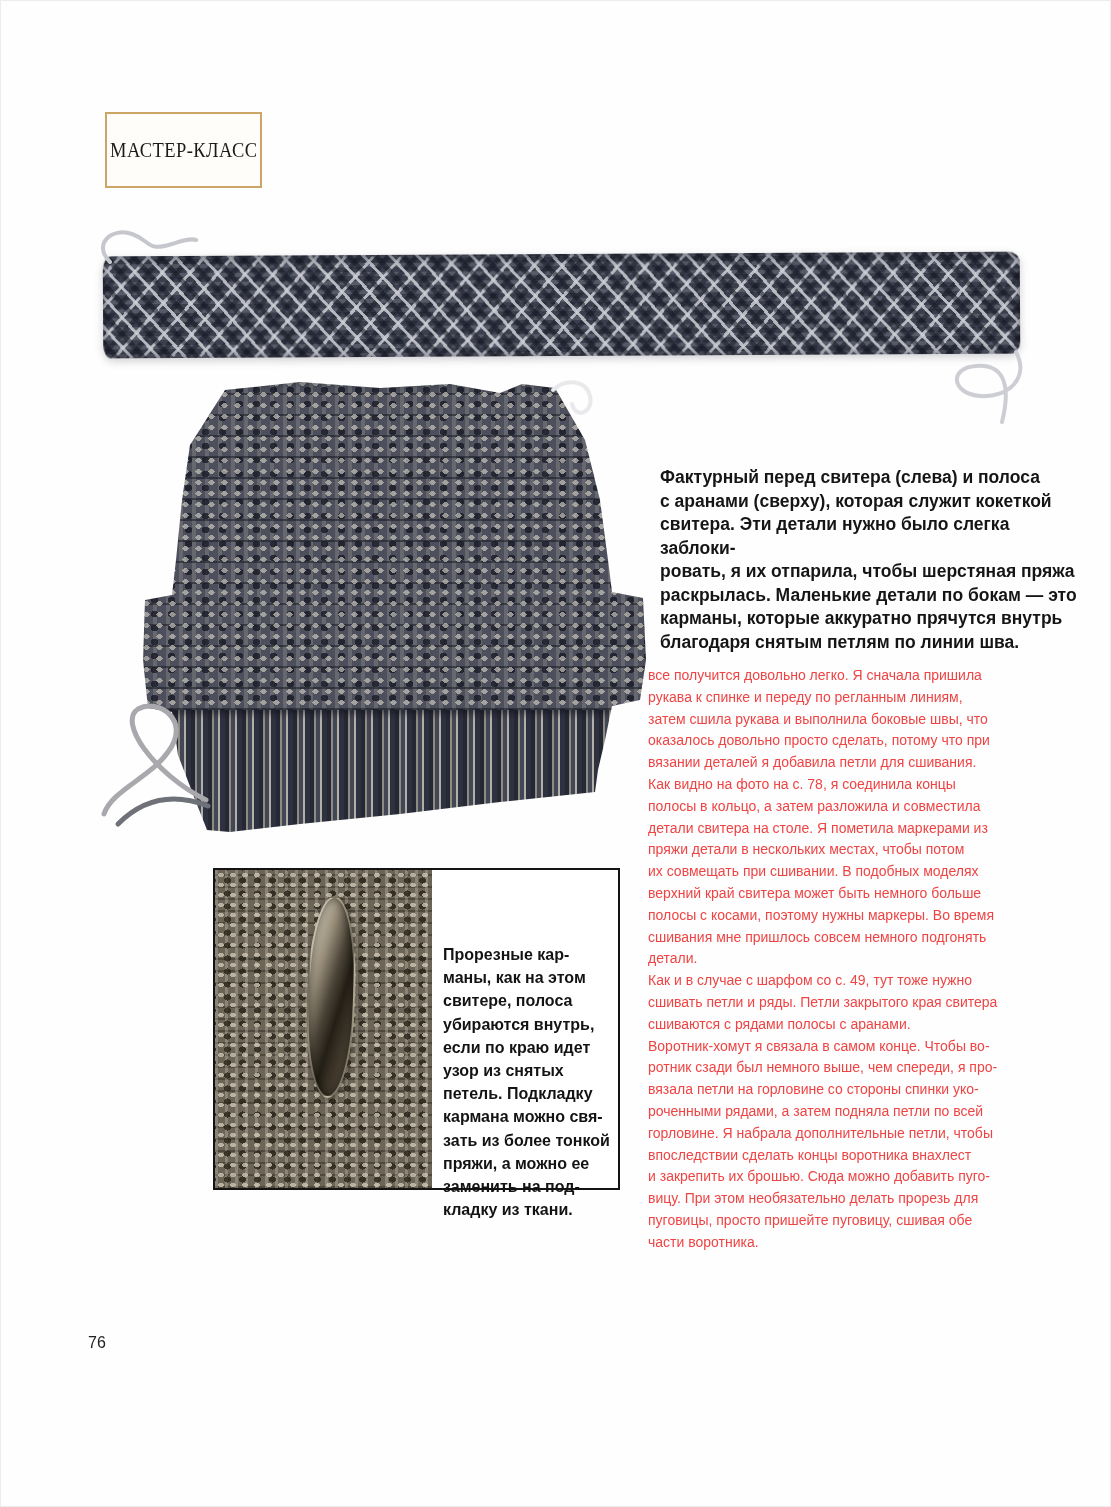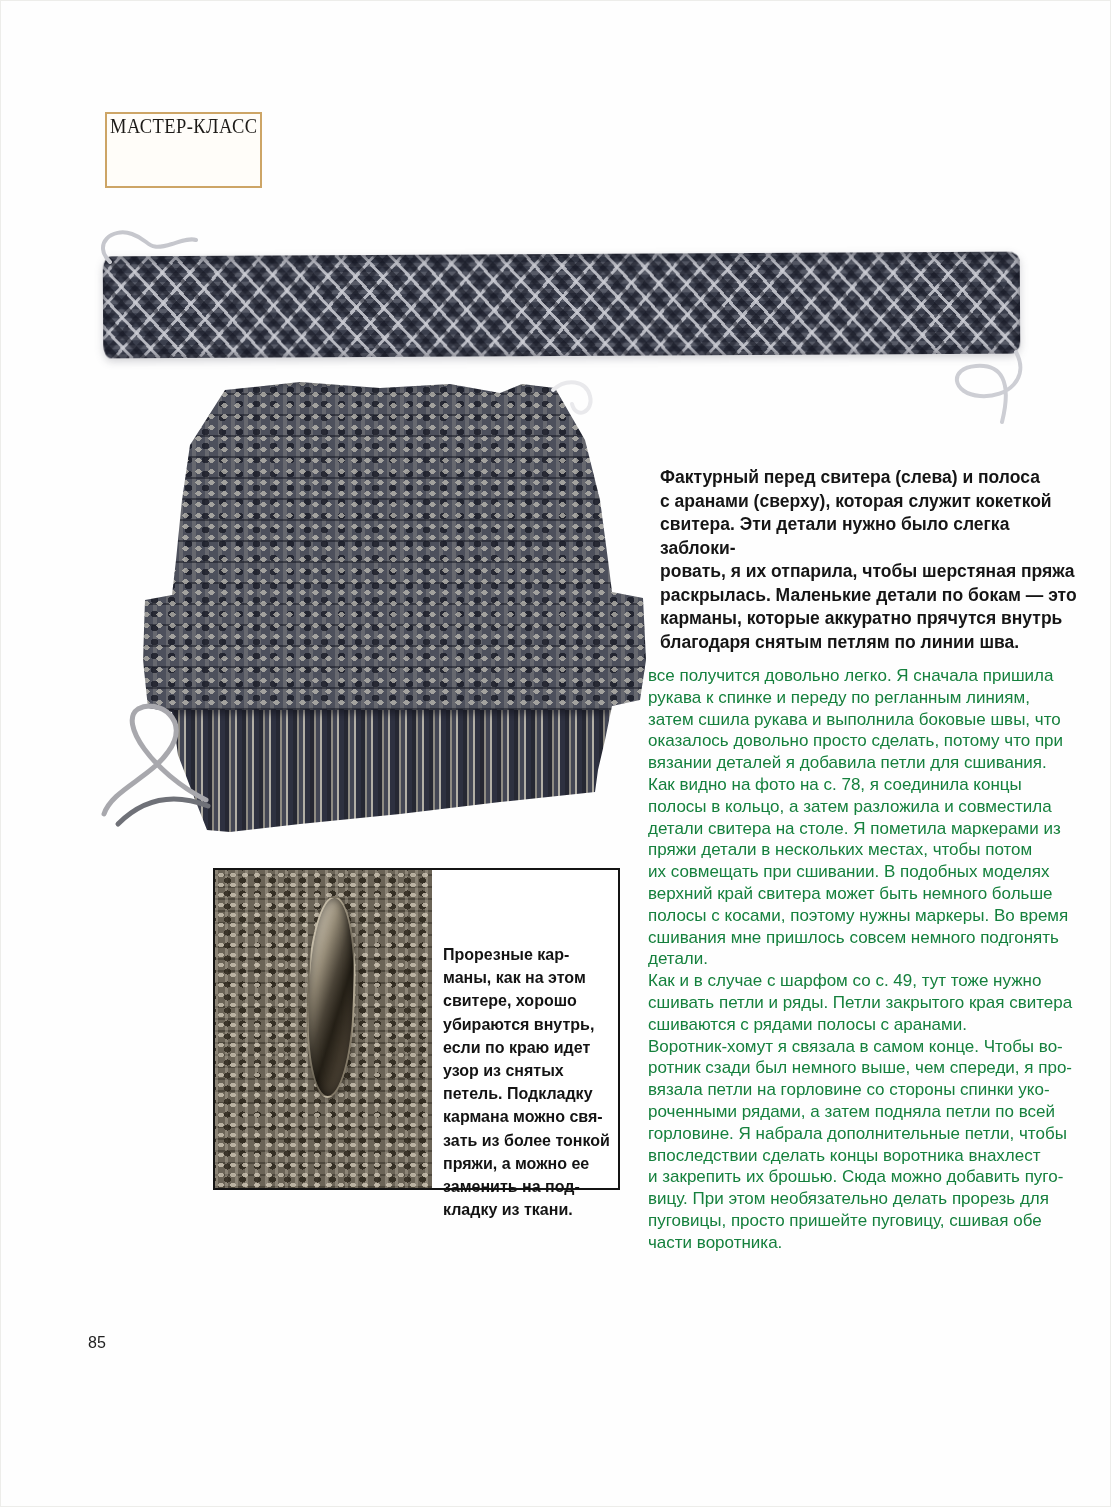--- a/index.html
+++ b/index.html
@@ -7,21 +7,21 @@
   .page {
     position:relative; width:1111px; height:1507px; margin:0 auto;
     background:#fefefe; overflow:hidden;
     box-shadow: inset 0 0 0 1px #ededea;
     font-family:"Liberation Sans", sans-serif; color:#1b1b1b;
   }
   
   .badge {
     position:absolute; left:105px; top:112px; width:157px; height:76px;
     border:2px solid #cda566; background:#fffdf9;
-    display:flex; align-items:flex-start; justify-content:center;
+    display:flex; align-items:center; justify-content:center;
   }
   .badge span {
     font-family:"Liberation Serif", serif; font-size:21px; letter-spacing:.5px;
     color:#1d1b18; transform:scaleX(.88); white-space:nowrap;
   }
   
   .aran-strip {
     position:absolute; left:103px; top:254px; width:917px; height:102px;
     transform:rotate(-.3deg);
     border-radius:9px 12px 10px 8px / 14px 10px 12px 14px;
@@ -66,21 +66,21 @@
     box-shadow: inset 0 4px 6px rgba(10,12,20,.45);
   }
   
   .pre { white-space:pre-line;margin-top:40px; }
   .intro-caption {
     position:absolute; left:660px; top:426px; width:424px;
     font-size:17.5px; font-weight:bold; line-height:23.5px; color:#151515;
   }
   .article-text {
     position:absolute; left:648px; top:625px; width:434px;
-    font-size:17px; line-height:21.8px; color:#15803d;
+    font-size:14px; line-height:21.8px; color:#ef4444;
   }
   
   .pocket-figure {
     position:absolute; left:213px; top:868px; width:407px; height:322px;
     border:2px solid #141414; background:#ffffff;
   }
   .pocket-photo {
     position:absolute; left:0; top:0; width:217px; height:318px; overflow:hidden;
     background-color:#6b6457;
     background-image:
@@ -167,27 +167,27 @@
 вицу. При этом необязательно делать прорезь для
 пуговицы, просто пришейте пуговицу, сшивая обе
 части воротника.</div>
 
   <div class="pocket-figure">
     <div class="pocket-photo">
       <div class="pocket-slit"></div>
     </div>
     <div class="pocket-caption pre">Прорезные кар-
 маны, как на этом
-свитере, хорошо
+свитере, полоса
 убираются внутрь,
 если по краю идет
 узор из снятых
 петель. Подкладку
 кармана можно свя-
 зать из более тонкой
 пряжи, а можно ее
 заменить на под-
 кладку из ткани.</div>
   </div>
 
-  <div class="page-number">85</div>
+  <div class="page-number">76</div>
 
 </div>
 
 </body></html>

